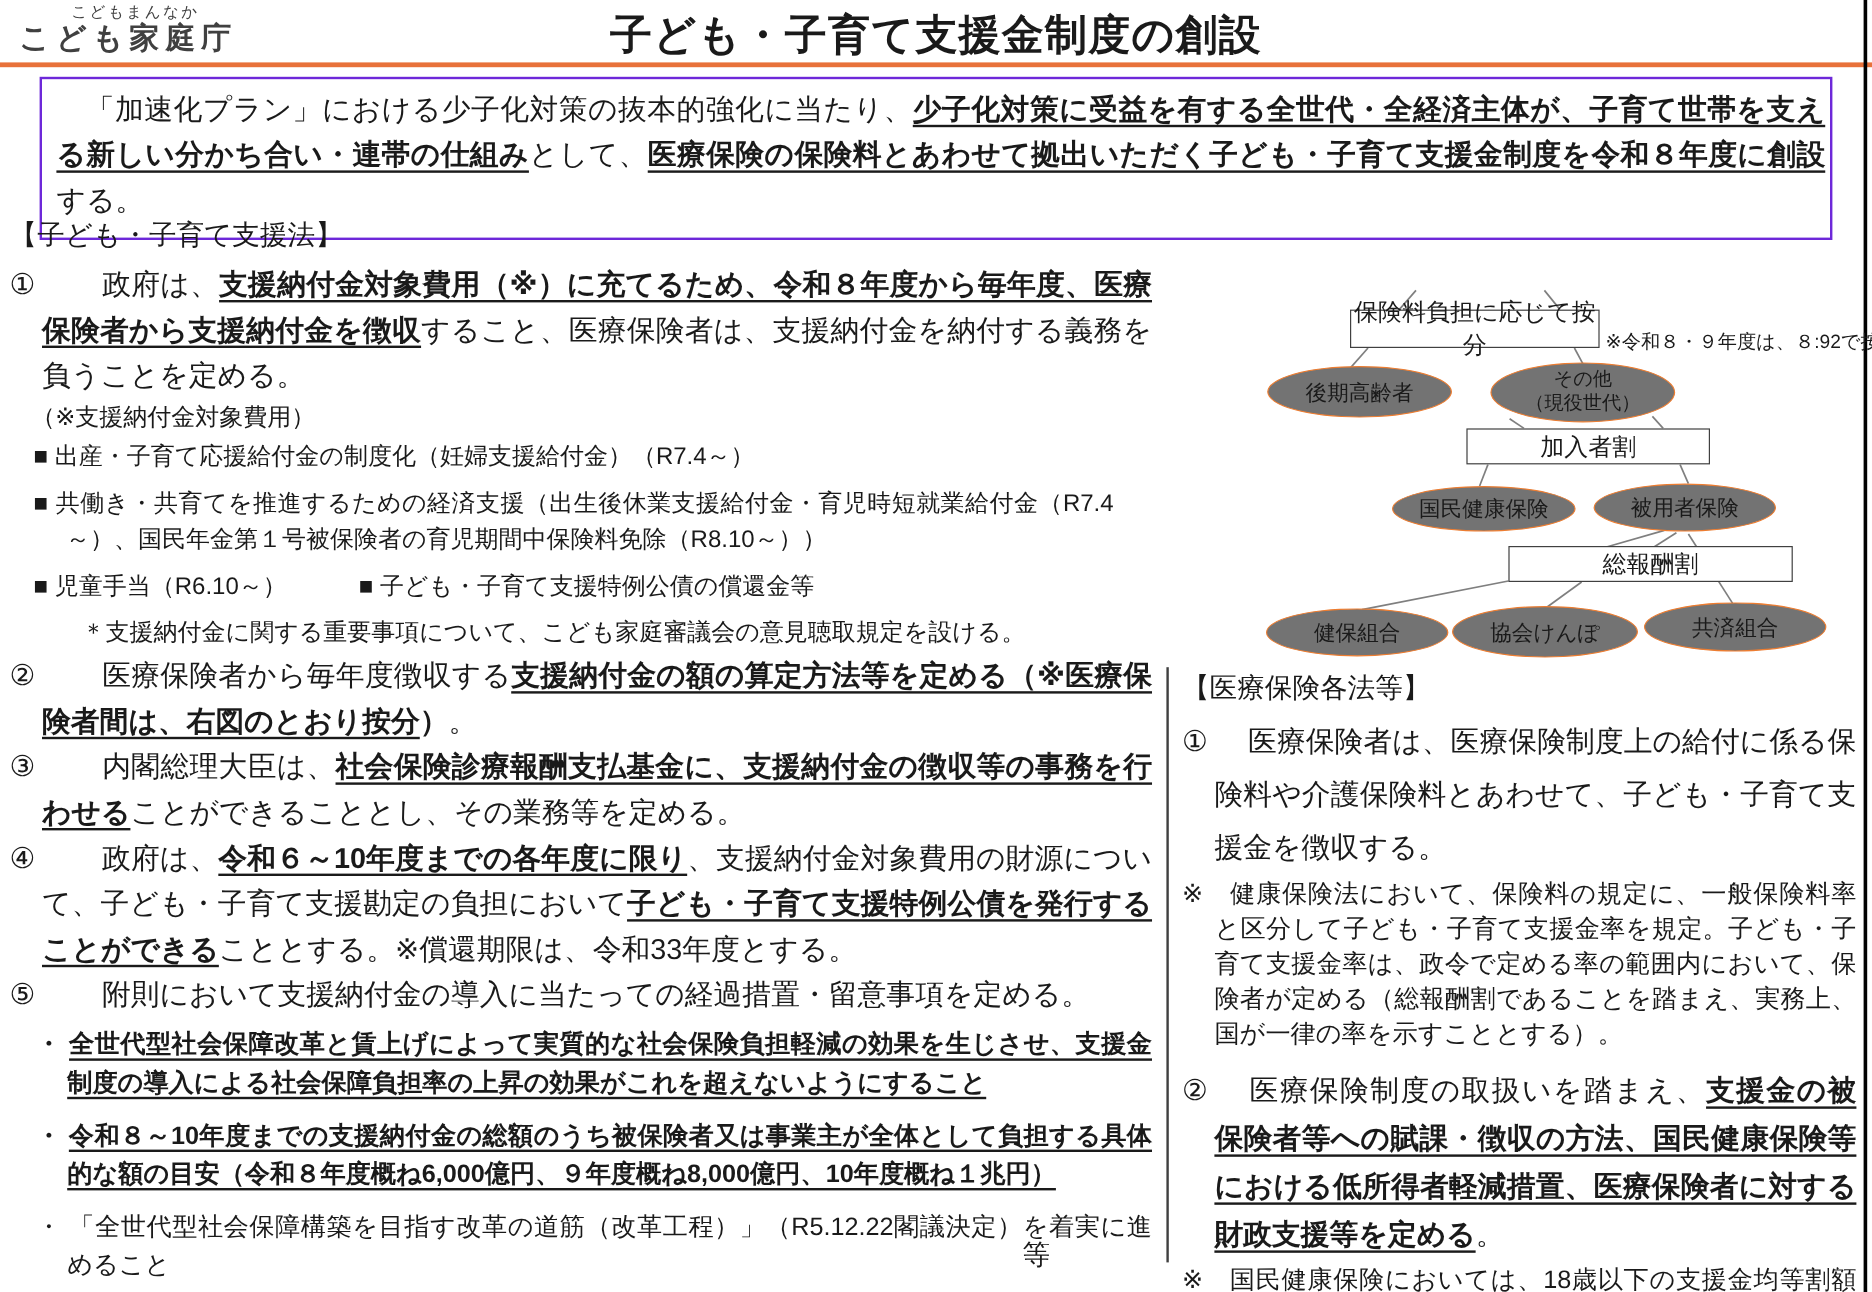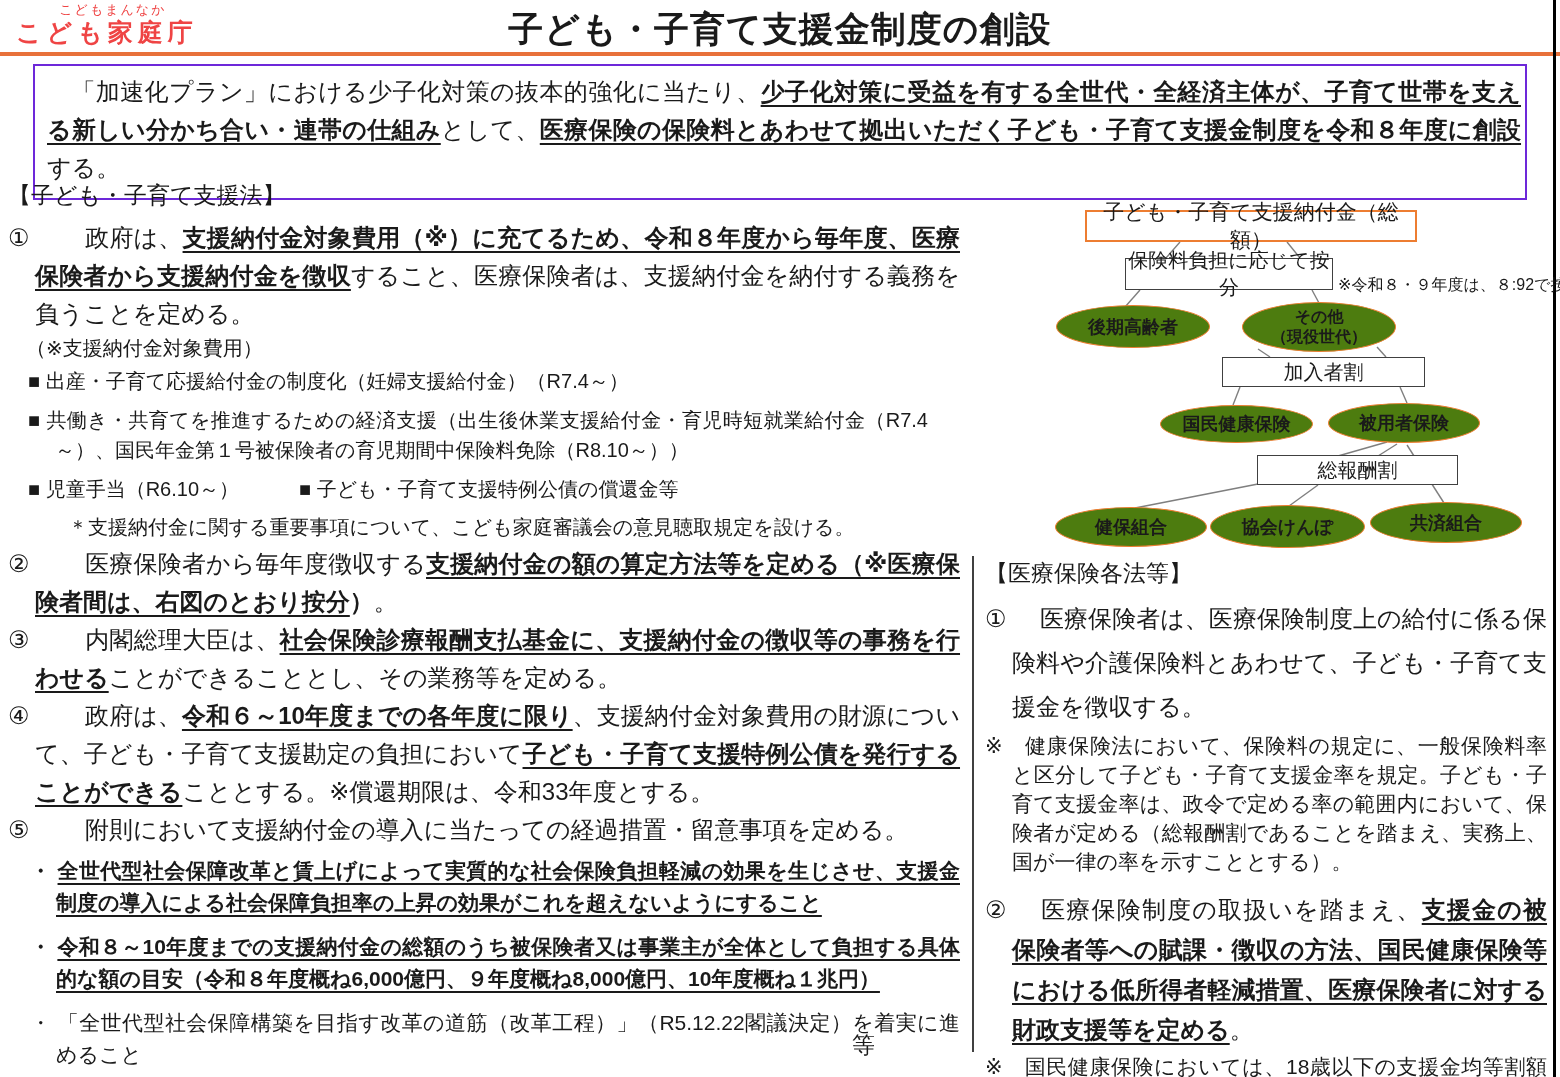--- a/index.html
+++ b/index.html
@@ -6,21 +6,21 @@
   body{
     width:1560px;height:1077px;position:relative;overflow:hidden;
     font-family:"Liberation Sans","DejaVu Sans",sans-serif;
     color:#1a1a1a;
     -webkit-font-smoothing:antialiased;
   }
   .b{font-weight:bold;}
   .u{text-decoration:underline;text-decoration-thickness:2px;text-underline-offset:5px;}
 
   
-  .logo{position:absolute;left:16px;top:3px;text-align:center;color:#ef4444;line-height:1.1;}
+  .logo{position:absolute;left:16px;top:3px;text-align:center;color:#404040;line-height:1.1;}
   .logo-arc{display:block;font-size:13px;letter-spacing:2px;transform:translateX(6px);}
   .logo-main{display:block;font-size:25px;font-weight:bold;letter-spacing:5px;margin-top:2px;}
   .page-title{position:absolute;left:0;right:0;top:6px;text-align:center;
     font-size:35px;font-weight:bold;letter-spacing:1px;margin:0;}
   .accent-rule{position:absolute;left:0;top:52px;width:100%;height:4px;background:#e8713a;}
   .right-edge{position:absolute;left:1553px;top:0;width:3px;height:1077px;background:#000;}
 
   
   .intro-box{position:absolute;left:33px;top:64px;width:1494px;box-sizing:border-box;
     border:2px solid #6d28d9;padding:7px 4px 11px 12px;
@@ -43,21 +43,21 @@
   
   .v-divider{position:absolute;left:972px;top:556px;width:2px;height:496px;background:#404040;}
 
   
   .diagram{position:absolute;left:1040px;top:195px;width:520px;height:372px;}
   .diagram svg{position:absolute;left:0;top:0;}
   .dg-node{position:absolute;display:flex;align-items:center;justify-content:center;
     text-align:center;box-sizing:border-box;background:#fff;}
   .dg-box-orange{border:2px solid #ed7d31;font-size:21px;}
   .dg-box-black{border:1.5px solid #404040;font-size:20px;}
-  .dg-ellipse{border:1.8px solid #ed7d31;background:#4d7c0f;border-radius:50%;font-size:18px;font-weight:bold;}
+  .dg-ellipse{border:1.8px solid #ed7d31;background:#737373;border-radius:50%;font-size:18px;}
   .dg-ellipse.small-2line{font-size:16px;line-height:1.25;white-space:pre-line;}
   .dg-note{position:absolute;font-size:16px;white-space:nowrap;background:none;border:none;}
 
   
   .right-col{position:absolute;left:985px;top:558px;width:562px;}
   .r-heading{font-size:23px;margin:0 0 8px 0;font-weight:normal;}
   .r-item{font-size:24px;line-height:44px;margin:0;text-align:justify;
     padding-left:27px;text-indent:-27px;}
   .r-item .num{display:inline-block;width:55px;text-indent:0;}
   .r-item.tight{line-height:40px;}
@@ -115,34 +115,33 @@
       <line x1="200" y1="192" x2="193" y2="210"></line>
       <line x1="360" y1="192" x2="367" y2="208"></line>
       <line x1="347" y1="247" x2="298" y2="261"></line>
       <line x1="357" y1="249" x2="338" y2="261"></line>
       <line x1="367" y1="250" x2="404" y2="308"></line>
       <line x1="218" y1="289" x2="95" y2="313"></line>
       <line x1="278" y1="290" x2="249" y2="311"></line>
     </g>
   </svg>
 
-  <div class="dg-node dg-box-orange" style="left:45px;top:15px;width:332px;height:32px;">子ども・子育て支援納付金（総額）</div>
   <div class="dg-node dg-box-black" style="left:85px;top:63px;width:208px;height:32px;">保険料負担に応じて按分</div>
   <div class="dg-note" style="left:298px;top:80px;">※令和８・９年度は、８:92で按分</div>
 
   <div class="dg-node dg-ellipse" style="left:16px;top:110px;width:154px;height:43px;">後期高齢者</div>
   <div class="dg-node dg-ellipse small-2line" style="left:202px;top:107px;width:154px;height:50px;">その他
 （現役世代）</div>
 
   <div class="dg-node dg-box-black" style="left:182px;top:162px;width:203px;height:30px;">加入者割</div>
 
   <div class="dg-node dg-ellipse" style="left:120px;top:210px;width:153px;height:38px;">国民健康保険</div>
   <div class="dg-node dg-ellipse" style="left:288px;top:208px;width:152px;height:40px;">被用者保険</div>
 
-  <div class="dg-node dg-box-black" style="left:217px;top:260px;width:201px;height:30px;">総報酬割</div>
+  <div class="dg-node dg-box-black" style="left:217px;top:260px;width:237px;height:30px;">総報酬割</div>
 
   <div class="dg-node dg-ellipse" style="left:15px;top:312px;width:152px;height:40px;">健保組合</div>
   <div class="dg-node dg-ellipse" style="left:170px;top:310px;width:155px;height:43px;">協会けんぽ</div>
   <div class="dg-node dg-ellipse" style="left:330px;top:307px;width:152px;height:41px;">共済組合</div>
 </div>
 
 <div class="right-col">
   <h2 class="r-heading">【医療保険各法等】</h2>
 
   <p class="r-item"><span class="num">①</span><span><span>医療保険者は、医療保険制度上の給付に係る保険料や介護保険料とあわせて、子ども・子育て支援金を徴収する。</span></span></p>

